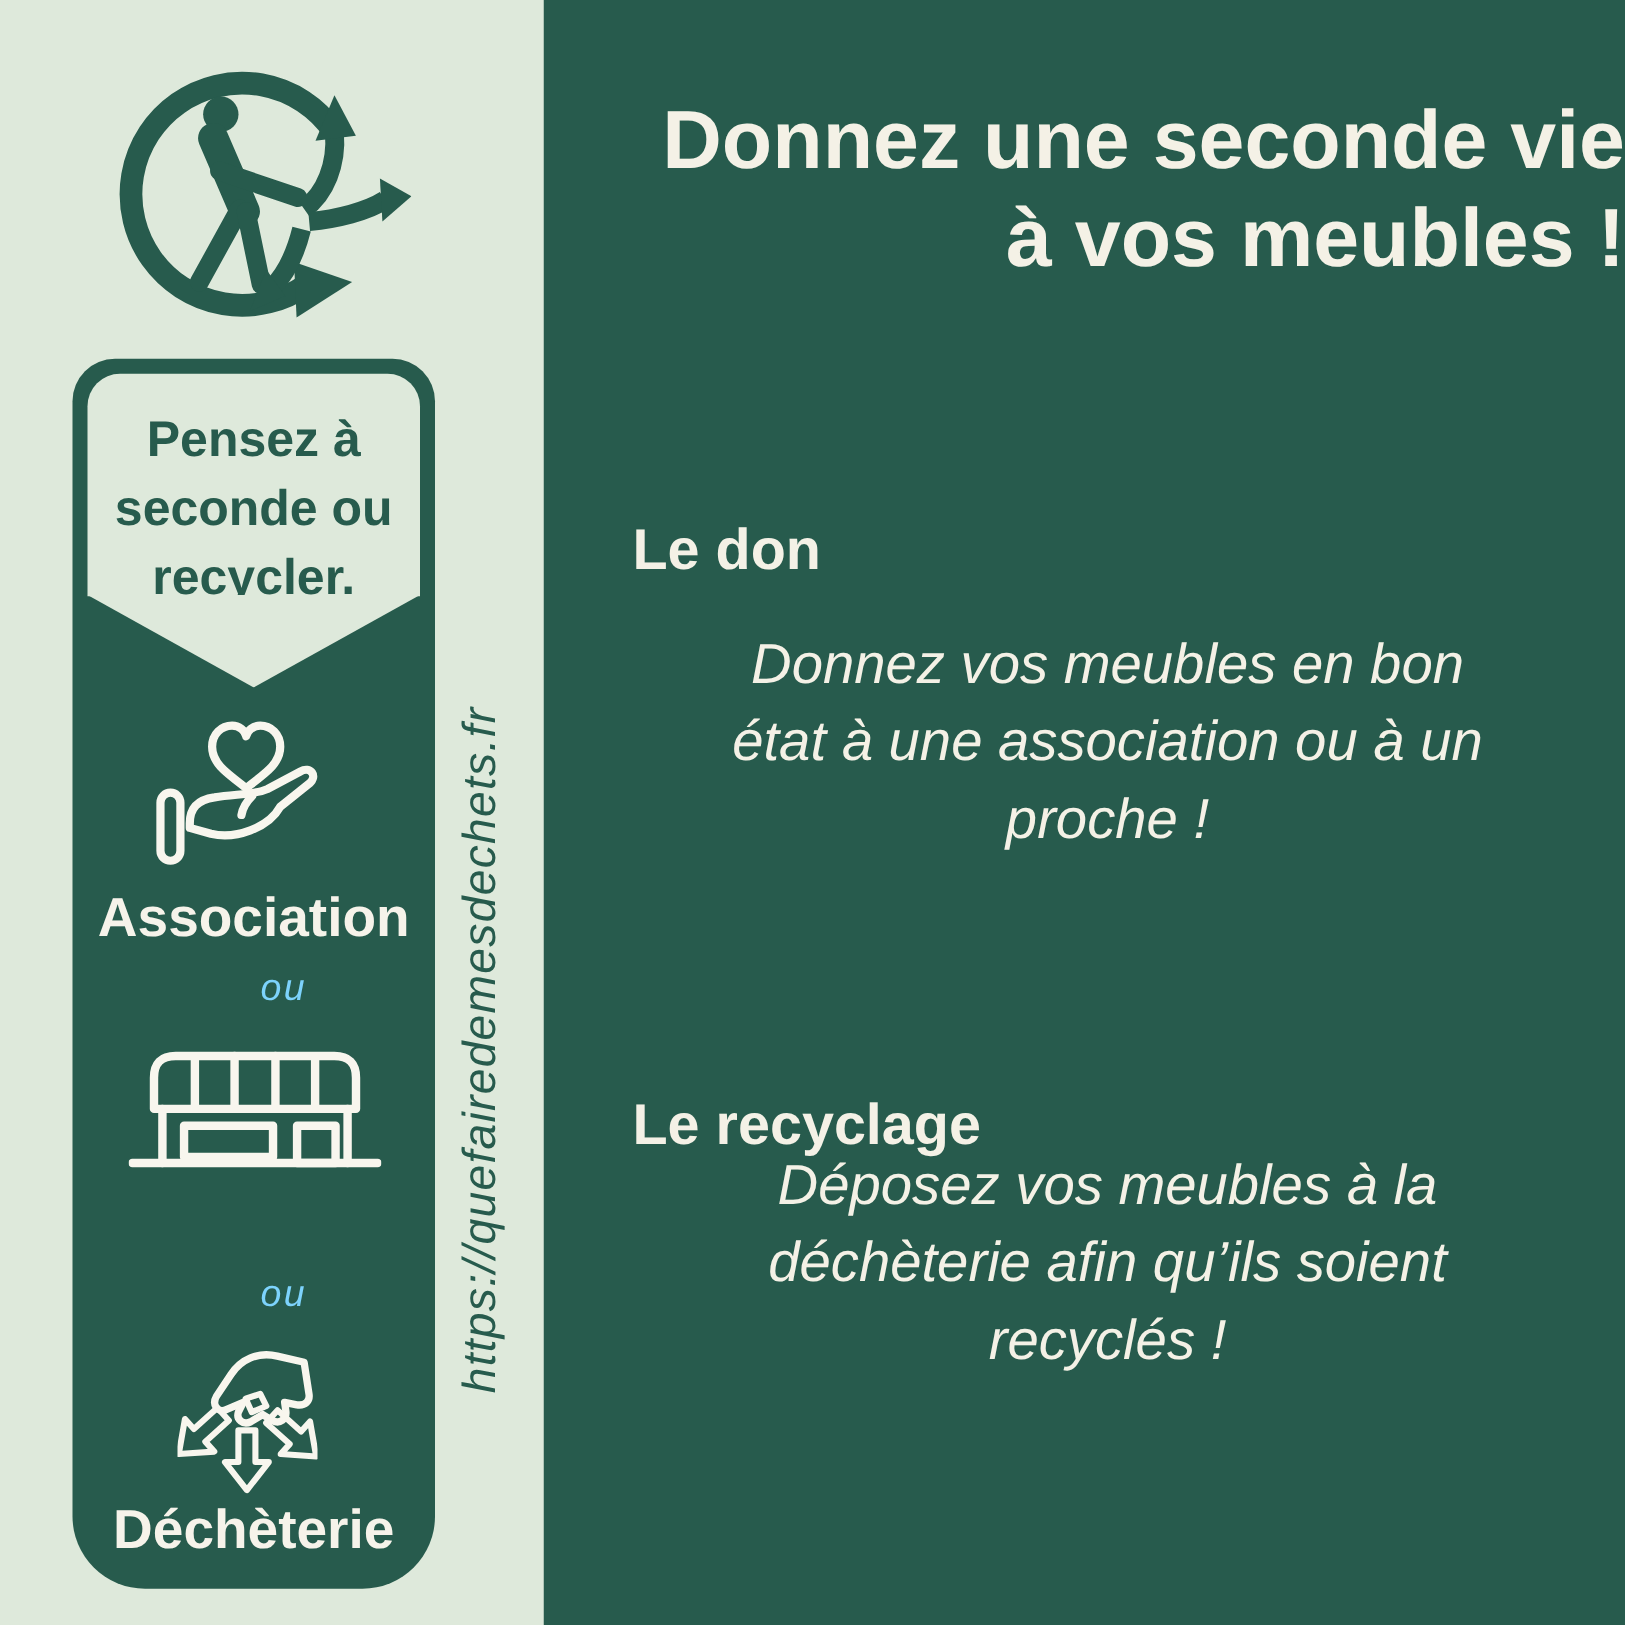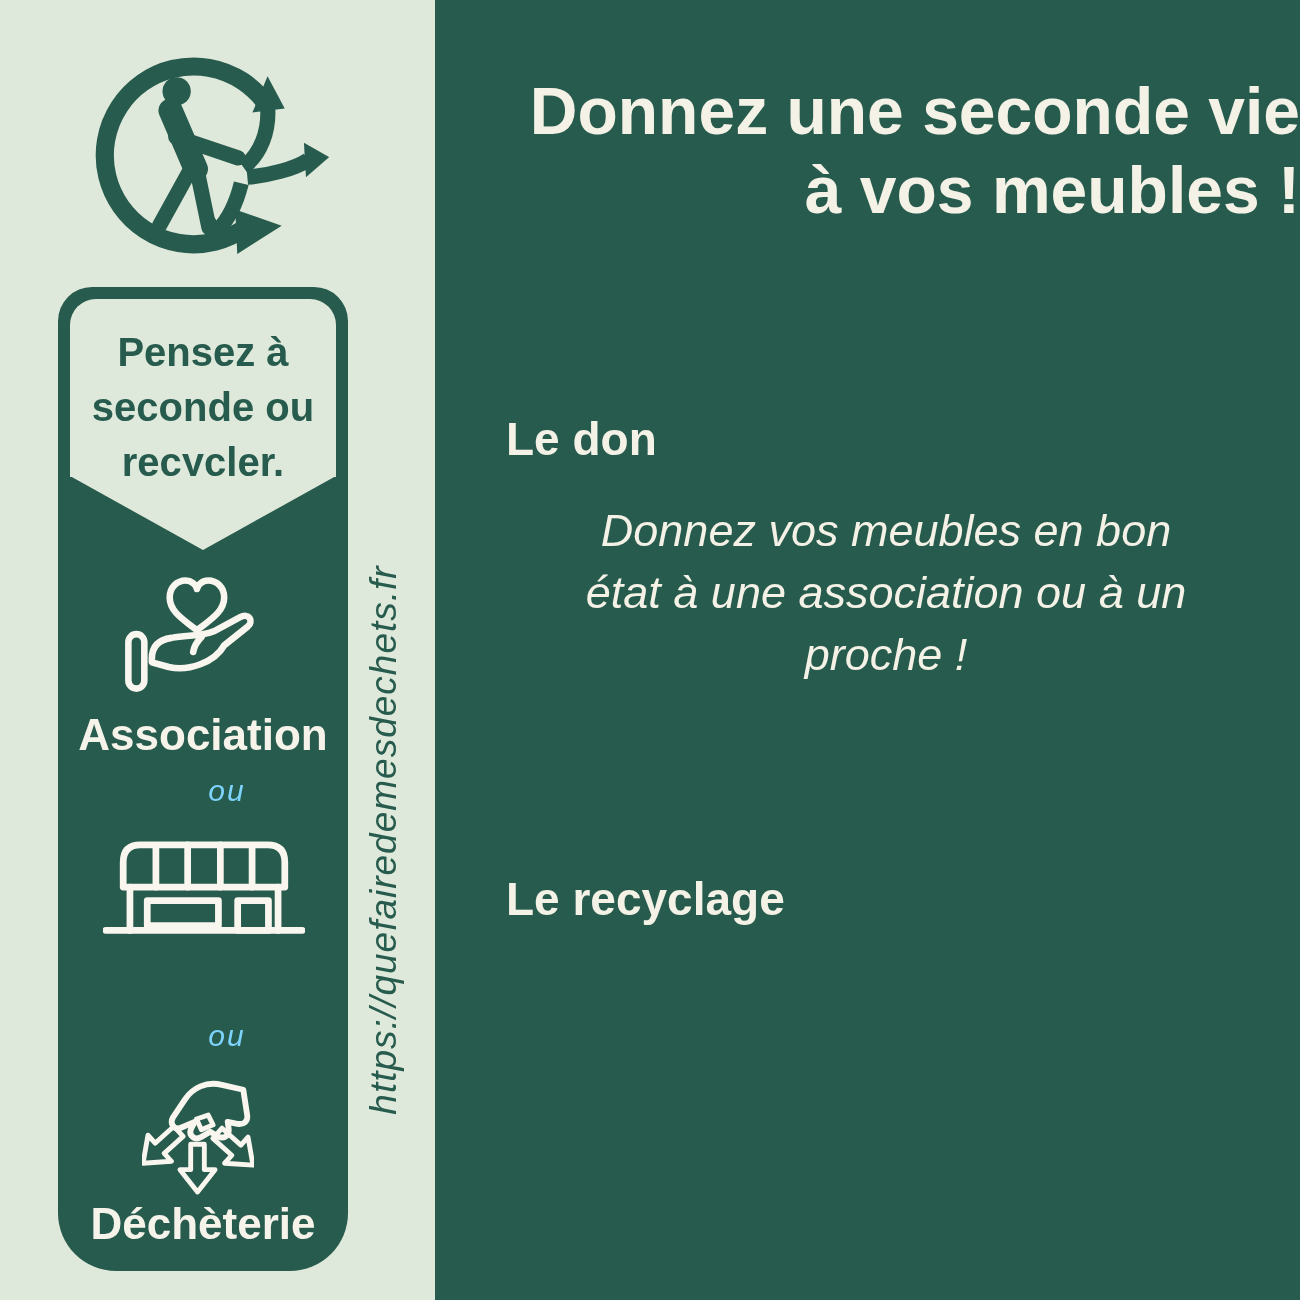--- a/index.html
+++ b/index.html
@@ -148,14 +148,19 @@
   </div>
 
   <div class="section-heading heading-don">Le don</div>
   <div class="section-body body-don">
     <div>Donnez vos meubles en bon</div>
     <div>état à une association ou à un</div>
     <div>proche !</div>
   </div>
 
   <div class="section-heading heading-recyclage">Le recyclage</div>
+  <div class="section-body body-recyclage">
+    <div>Déposez vos meubles à la</div>
+    <div>déchèterie afin qu’ils soient</div>
+    <div>recyclés !</div>
+  </div>
 
 </div>
 
 </body></html>

